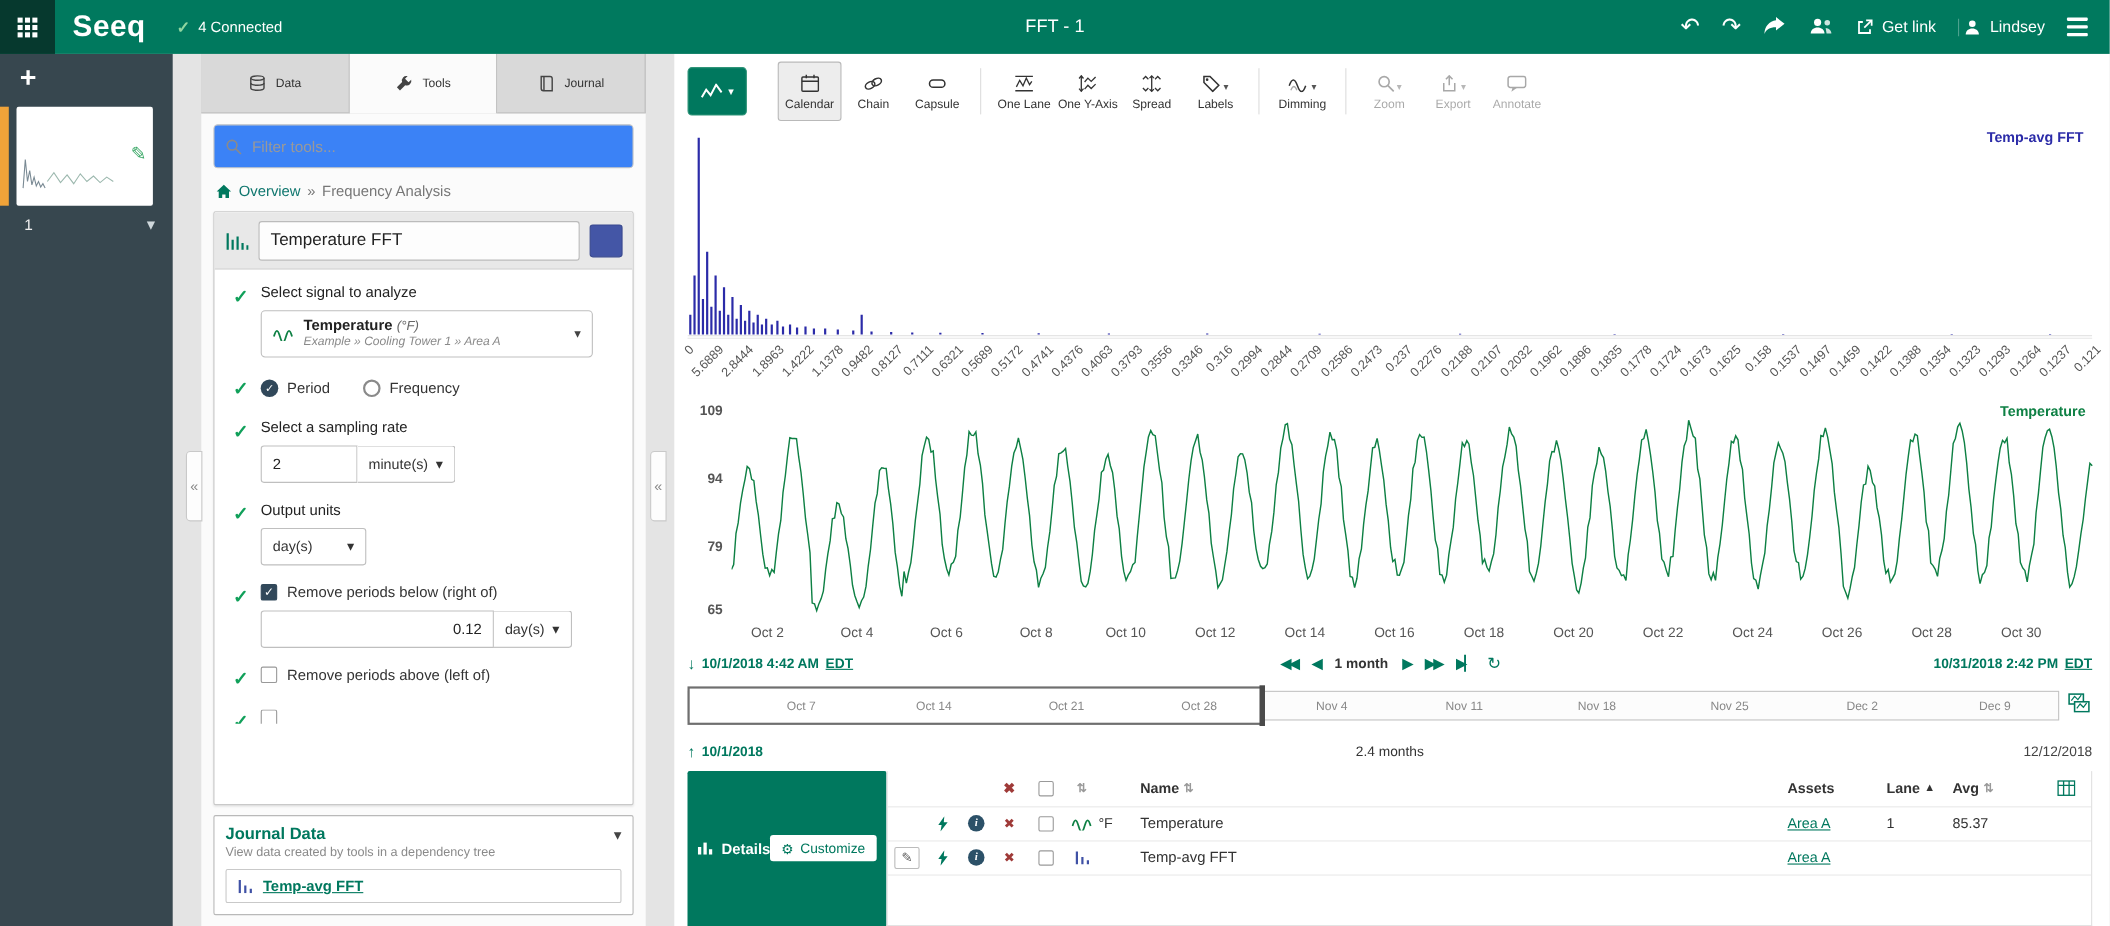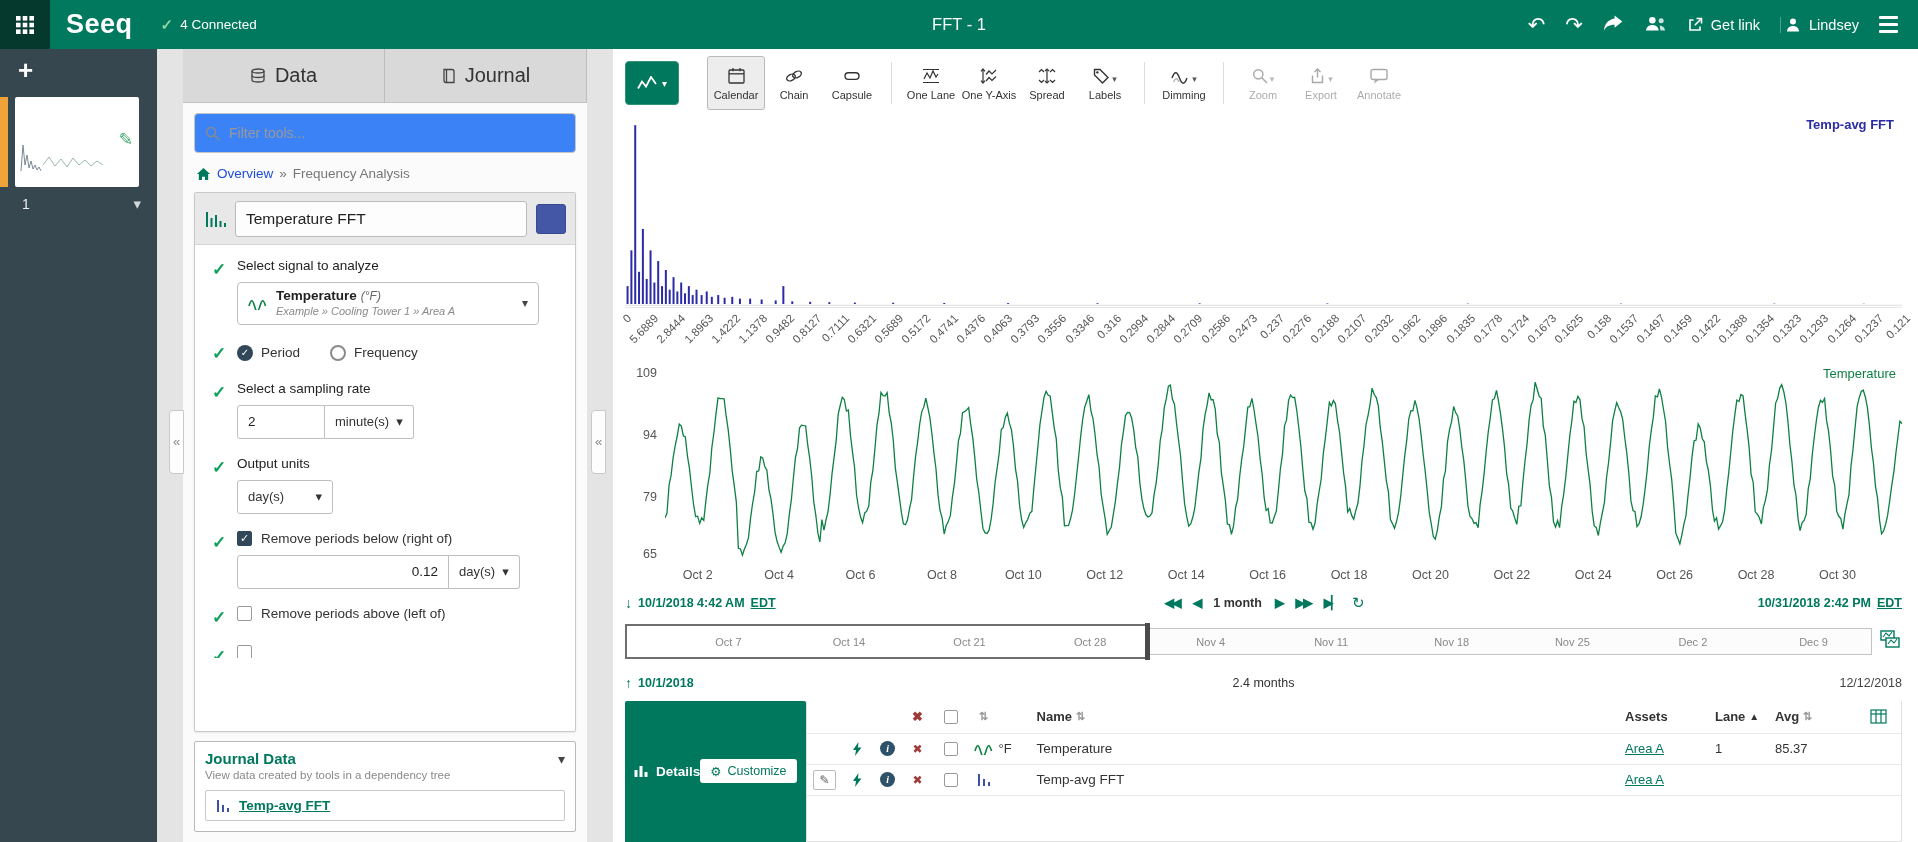--- a/index.html
+++ b/index.html
@@ -37,28 +37,28 @@
 
   
   .gutter { flex: 0 0 26px; position: relative; }
   .collapse-handle { position: absolute; top: calc(50% - 36px); width: 15px; height: 64px; background: #fdfdfd; border: 1px solid #c9c9c9; color: #8a8a8a; display: flex; align-items: center; justify-content: center; font-size: 13px; cursor: pointer; }
   .gutter.g1 .collapse-handle { right: -1px; border-radius: 4px 0 0 4px; }
   .gutter.g2 .collapse-handle { left: 4px; border-radius: 4px 0 0 4px; }
 
   
   .tools { flex: 0 0 404px; display: flex; flex-direction: column; background: #fbfbfb; min-height: 0; }
   .tabs { flex: 0 0 54px; display: flex; background: #c9c9c9; }
-  .tab { flex: 1; display: flex; align-items: center; justify-content: center; gap: 9px; font-size: 20px; color: #333; background: #d9d9d9; border-right: 1px solid #bdbdbd; border-bottom: 1px solid #c2c2c2; cursor: pointer; }
+  .tab { flex: 1; display: flex; align-items: center; justify-content: center; gap: 9px; font-size: 11px; color: #333; background: #d9d9d9; border-right: 1px solid #bdbdbd; border-bottom: 1px solid #c2c2c2; cursor: pointer; }
   .tab.active { background: #fbfbfb; border-bottom: none; }
   .tools-body { flex: 1; display: flex; flex-direction: column; padding: 10px 11px 10px 11px; min-height: 0; }
   .search { flex: 0 0 40px; border: 1px solid #c6c6c6; border-radius: 4px; background: #3b82f6; display: flex; align-items: center; padding: 0 10px; gap: 9px; }
   .search input { border: none; outline: none; flex: 1; font-size: 14px; color: #333; background: transparent; }
   .search input::placeholder { color: #999; }
   .breadcrumb { margin: 13px 2px 11px 2px; font-size: 13.5px; color: #777; display: flex; align-items: center; gap: 6px; }
-  .breadcrumb a { color: #1d4ed8; text-decoration: none; cursor: pointer; }
+  .breadcrumb a { color: #0f766e; text-decoration: none; cursor: pointer; }
 
   .form-card { flex: 1; border: 1px solid #c9c9c9; border-radius: 2px; background: #fff; box-shadow: 0 1px 2px rgba(0,0,0,.08); display: flex; flex-direction: column; overflow: hidden; min-height: 0; }
   .form-header { flex: 0 0 52px; background: #e8e8e8; border-bottom: 1px solid #d5d5d5; display: flex; align-items: center; gap: 9px; padding: 0 9px; }
   .title-input { flex: 1; height: 36px; border: 1px solid #bbb; border-radius: 3px; background: #fdfdfd; font-size: 15.5px; color: #222; padding: 0 10px; font-family: inherit; }
   .swatch-btn { width: 30px; height: 30px; background: #4456a6; border: 1px solid #39498f; border-radius: 3px; cursor: pointer; flex: 0 0 30px; }
   .steps { flex: 1; overflow: hidden; padding: 13px 8px 0 6px; }
   .step { display: flex; margin-bottom: 17px; }
   .step-check { flex: 0 0 36px; text-align: center; color: #11a05a; font-weight: bold; font-size: 17px; padding-top: 1px; }
   .step-body { flex: 1; padding-right: 10px; }
   .step-label { font-size: 13.5px; color: #222; }
@@ -100,21 +100,21 @@
   .tbtn.disabled { opacity: .42; cursor: default; }
   .tbtn .cd { font-size: 9px; color: #555; }
   .tsep { width: 1px; height: 42px; background: #ddd; margin: 0 10px; }
 
   .fft-wrap { flex: 0 0 128px; position: relative; margin: 2px 2px 0 8px; border-bottom: 1px solid #e8e8e8; }
   .fft-wrap svg { width: 100%; height: 100%; display: block; }
   .fft-legend { position: absolute; top: 2px; right: 8px; font-size: 13px; color: #2b2ba8; font-weight: bold; }
   .fft-labels { flex: 0 0 58px; position: relative; margin-left: 8px; }
   .fft-tick { position: absolute; top: 4px; font-size: 11.5px; color: #555; white-space: nowrap; transform-origin: 0 0; transform: rotate(-45deg) translateX(-100%); }
 
-  .temp-wrap { flex: 0 0 160px; display: flex; position: relative; margin-left: 8px; }
+  .temp-wrap { flex: 0 0 160px; display: flex; position: relative; margin-left: 8px; font-weight: bold; }
   .temp-ylabels { flex: 0 0 40px; position: relative; }
   .temp-ylabels span { position: absolute; right: 8px; font-size: 12.5px; color: #555; }
   .temp-plot { flex: 1; position: relative; }
   .temp-plot svg { width: 100%; height: 100%; display: block; }
   .temp-legend { position: absolute; top: 0; right: 8px; color: #0e8044; font-size: 13px; }
   .temp-xlabels { flex: 0 0 24px; position: relative; margin-left: 48px; }
   .temp-xlabels span { position: absolute; top: 4px; transform: translateX(-50%); font-size: 12.5px; color: #555; }
 
   .timebar { flex: 0 0 30px; display: flex; align-items: center; position: relative; margin: 0 2px 0 8px; color: #00785e; font-size: 12.5px; font-weight: bold; }
   .tb-left, .tb-right { display: flex; align-items: center; gap: 6px; }
@@ -247,20 +247,26 @@
 
     <section class="tools">
       <div class="tabs">
         <div class="tab">
           <svg width="16" height="16" viewBox="0 0 16 16" fill="none" stroke="#444" stroke-width="1.3">
               <ellipse cx="8" cy="3" rx="6" ry="2"></ellipse>
               <path d="M2 3v4.5c0 1.1 2.7 2 6 2s6-.9 6-2V3"></path>
               <path d="M2 7.5V12c0 1.1 2.7 2 6 2s6-.9 6-2V7.5"></path>
             </svg>
           <span>Data</span>
+        </div>
+        <div class="tab active">
+          <svg width="16" height="16" viewBox="0 0 16 16" fill="#444">
+              <path d="M14.8 4.4a4.1 4.1 0 0 1-5.4 5L4.6 14.2 1.8 11.4l4.8-4.8a4.1 4.1 0 0 1 5-5.4L9.2 3.6l3.2 3.2z"></path>
+            </svg>
+          <span>Tools</span>
         </div>
         <div class="tab">
           <svg width="15" height="16" viewBox="0 0 15 16" fill="none" stroke="#444" stroke-width="1.3">
               <path d="M3 1.5h8a2 2 0 0 1 2 2v11H5a2 2 0 0 1-2-2z"></path>
               <path d="M5.5 1.5v13"></path>
             </svg>
           <span>Journal</span>
         </div>
       </div>
 

